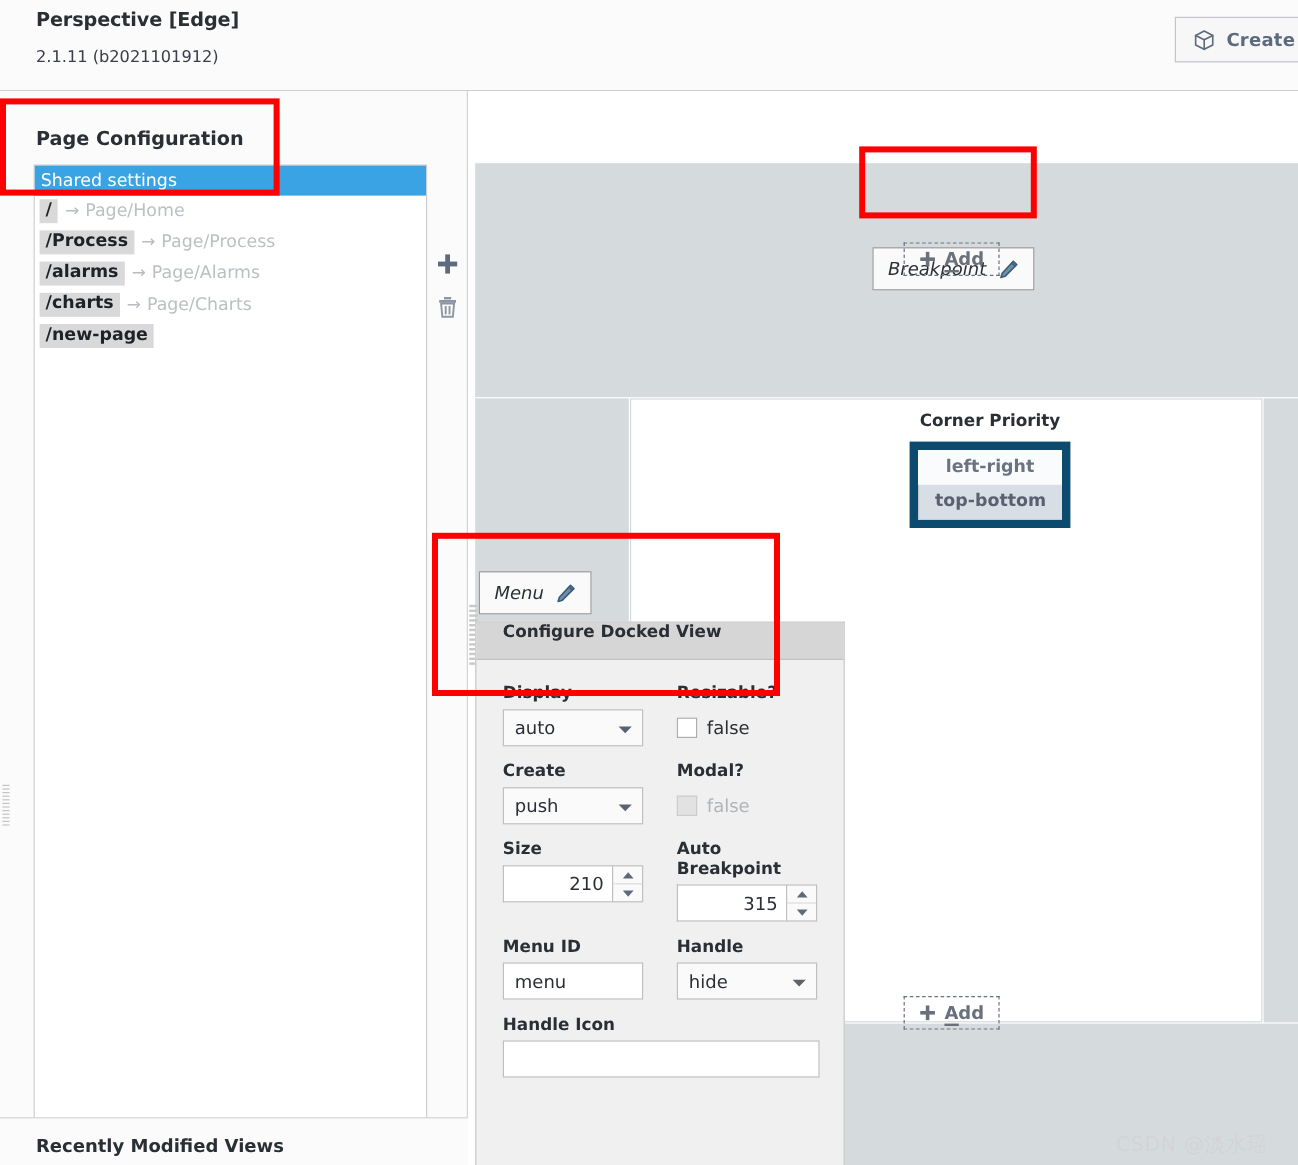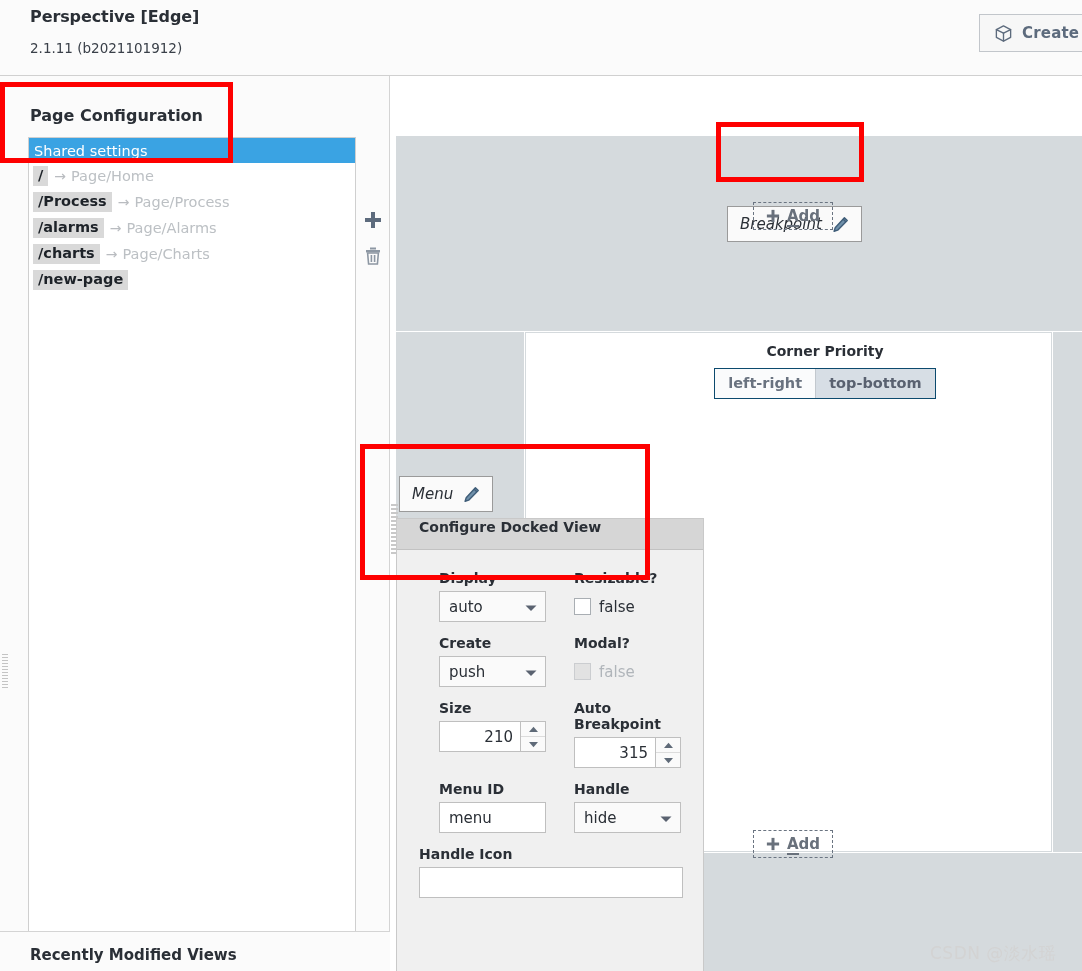--- a/index.html
+++ b/index.html
@@ -124,21 +124,21 @@
   }
   .add-btn .add-label u { text-decoration: none; border-bottom: 2px solid #69717c; }
   .plus-icon { width: 14px; height: 14px; display: block; }
   .add-top    { left: 362px; top: 126px; }
   .add-bottom { left: 362px; top: 754px; }
 
   .corner-priority {
     position: absolute; left: 169px; top: 10px; width: 260px; text-align: center;
   }
   .cp-title { font-size: 14px; font-weight: bold; color: #2a2f36; margin-bottom: 9px; }
-  .cp-group { display: inline-flex; border: 1px solid #0c4a6e; }
+  .cp-group { display: inline-flex; border: 7px solid #0c4a6e; flex-direction: column; }
   .cp-opt {
     font-size: 14.5px; font-weight: bold; color: #6a7380;
     padding: 6px 13px 7px; background: #fafbfc; cursor: pointer;
   }
   .cp-opt.active { background: #d7dee5; color: #596170; }
   .cp-opt + .cp-opt { border-left: 1px solid #c2c8ce; }
 
   .dock-grip {
     position: absolute; left: 0px; top: 428px; width: 7px; height: 52px;
   }
@@ -152,21 +152,21 @@
   .config-header {
     height: 31px; background: #d6d6d6; border-bottom: 1px solid #c2c2c2;
     display: flex; align-items: flex-start; padding: 0 0 0 22px;
   }
   .config-header-title { font-size: 14px; font-weight: bold; color: #2a2f36; }
   .config-body { position: relative; padding: 20px 22px 0; }
 
   .field-label {
     font-size: 14px; font-weight: bold; color: #2a2f36; margin-bottom: 5px;
   }
-  .field-row { display: flex; gap: 28px; margin-bottom: 13px; margin-left: 20px; }
+  .field-row { display: flex; gap: 28px; margin-bottom: 13px; }
   .field-col { width: 122px; }
   .field-full { width: 264px; margin-bottom: 13px; }
 
   .sel {
     position: relative; height: 31px; background: #fafafa;
     border: 1px solid #bfbfbf; display: flex; align-items: center;
     padding: 0 24px 0 9px; font-size: 15px; color: #2a2f36; cursor: pointer;
   }
   .sel-view { background: #ffffff; height: 33px; }
   .sel-view .sel-val { background: #cfe7f7; padding: 0 2px; }

